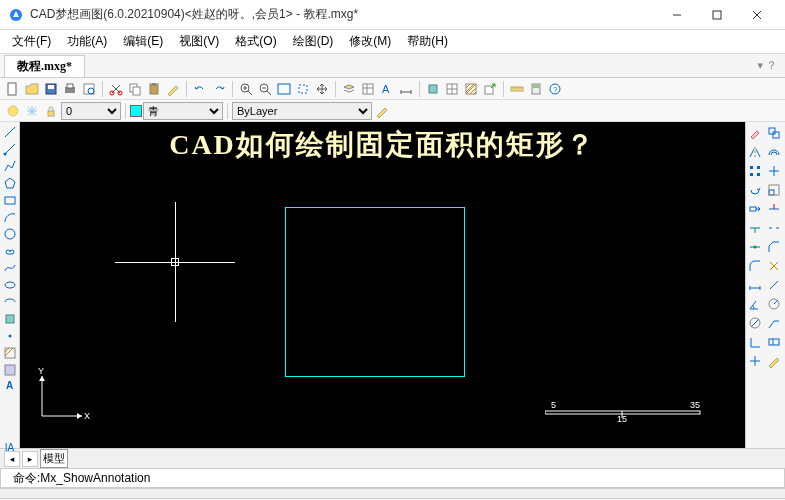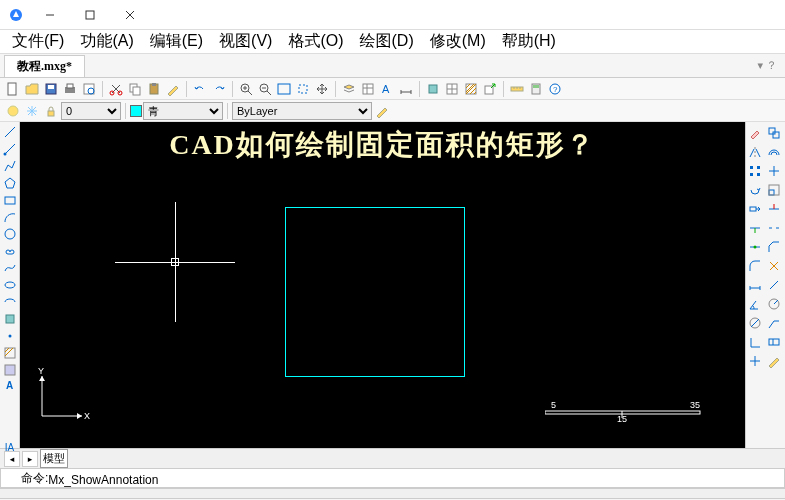--- a/index.html
+++ b/index.html
@@ -2,21 +2,21 @@
 <html><head>
 <meta charset="utf-8">
 <style>
 * { margin: 0; padding: 0; box-sizing: border-box; font-family: "Microsoft YaHei", SimSun, sans-serif; }
 body { width: 785px; height: 500px; background: #f0f0f0; overflow: hidden; font-size: 12px; }
 .titlebar { height: 30px; background: #fff; display: flex; align-items: center; padding: 0 8px; border-bottom: 1px solid #ddd; }
 .titlebar .logo { width: 16px; height: 16px; margin-right: 6px; }
 .titlebar .title { flex: 1; font-size: 12px; color: #333; }
 .titlebar .winbtn { width: 40px; height: 30px; display: flex; align-items: center; justify-content: center; cursor: pointer; }
 .menubar { height: 24px; background: #fff; display: flex; align-items: center; padding: 0 4px; border-bottom: 1px solid #ddd; }
-.menubar .menuitem { padding: 2px 8px; cursor: pointer; font-size: 16px; }
+.menubar .menuitem { padding: 2px 8px; cursor: pointer; font-size: 12px; }
 .tabbar { height: 24px; background: #f5f5f5; display: flex; align-items: center; border-bottom: 1px solid #ccc; position: relative; }
 .tab { padding: 2px 12px; border: 1px solid #ccc; border-bottom: none; margin-left: 4px; font-size: 12px; background: #f0f0f0; cursor: pointer; }
 .tab.active { background: #fff; font-weight: bold; font-family: Liberation Serif, serif; }
 .tabbar .helpicon { position: absolute; right: 8px; color: #888; font-size: 11px; cursor: pointer; }
 .toolbar { height: 22px; background: #f8f8f8; display: flex; align-items: center; padding: 0 4px; border-bottom: 1px solid #ddd; gap: 1px; }
 .toolbar .tbtn { width: 18px; height: 18px; display: flex; align-items: center; justify-content: center; cursor: pointer; border: 1px solid transparent; }
 .toolbar .sep { width: 1px; height: 16px; background: #ccc; margin: 0 3px; }
 .toolbar select { font-size: 11px; height: 18px; border: 1px solid #aaa; }
 .mainarea { display: flex; height: 326px; }
 .lefttools, .righttools { width: 20px; background: #f5f5f5; display: flex; flex-direction: column; align-items: center; padding-top: 2px; gap: 1px; border-right: 1px solid #ccc; }
@@ -27,32 +27,33 @@
 .canvas .rect { position: absolute; top: 85px; left: 265px; width: 180px; height: 170px; border: 1px solid #0ff; }
 .canvas .cross { position: absolute; top: 140px; left: 155px; }
 .canvas .cross .v { position: absolute; width: 1px; height: 120px; background: #fff; left: 0; top: -60px; }
 .canvas .cross .h { position: absolute; height: 1px; width: 120px; background: #fff; left: -60px; top: 0; }
 .canvas .cross .box { position: absolute; width: 8px; height: 8px; border: 1px solid #fff; left: -4px; top: -4px; }
 .canvas .ucs { position: absolute; bottom: 20px; left: 12px; color: #fff; font-size: 10px; }
 .canvas .scale { position: absolute; bottom: 24px; right: 40px; color: #fff; font-size: 10px; }
 .modeltabs { height: 20px; background: #f0f0f0; display: flex; align-items: center; border-top: 1px solid #ccc; padding: 0 4px; gap: 2px; }
 .modeltabs .navbtn { width: 16px; height: 16px; border: 1px solid #ccc; background: #fff; display: flex; align-items: center; justify-content: center; cursor: pointer; font-size: 9px; }
 .modeltabs .mtab { padding: 1px 2px; border: 1px solid #999; background: #fff; font-size: 11px; cursor: pointer; }
-.cmdline { height: 20px; background: #fff; border: 1px solid #ccc; display: flex; align-items: flex-end; font-size: 12px; padding: 0 20px; font-family: SimSun, monospace; }
+.cmdline { height: 20px; background: #fff; border: 1px solid #ccc; display: flex; align-items: center; font-size: 12px; padding: 0 12px; font-family: SimSun, monospace; }
 .statusbar { height: 22px; background: #f5f5f5; display: flex; align-items: center; border-top: 1px solid #ccc; font-size: 11px; }
 .colorswatch { width: 12px; height: 12px; border: 1px solid #666; display: inline-block; vertical-align: middle; }
 </style>
 </head>
 <body>
 
 <div class="titlebar">
   <svg class="logo" viewBox="0 0 16 16">
       <circle cx="8" cy="8" r="6" fill="#2a7fff"></circle>
       <path d="M5 10 L8 4 L11 10 Z" fill="#fff"></path>
     </svg>
+  <div class="title">CAD梦想画图(6.0.20210904)&lt;姓赵的呀。,会员1&gt; - 教程.mxg*</div>
   <div class="winbtn">
       <svg width="10" height="10">
         <line x1="1" y1="5" x2="9" y2="5" stroke="#333" stroke-width="1"></line>
       </svg>
     </div>
   <div class="winbtn">
       <svg width="10" height="10">
         <rect x="1" y="1" width="8" height="8" fill="none" stroke="#333" stroke-width="1"></rect>
       </svg>
     </div>

